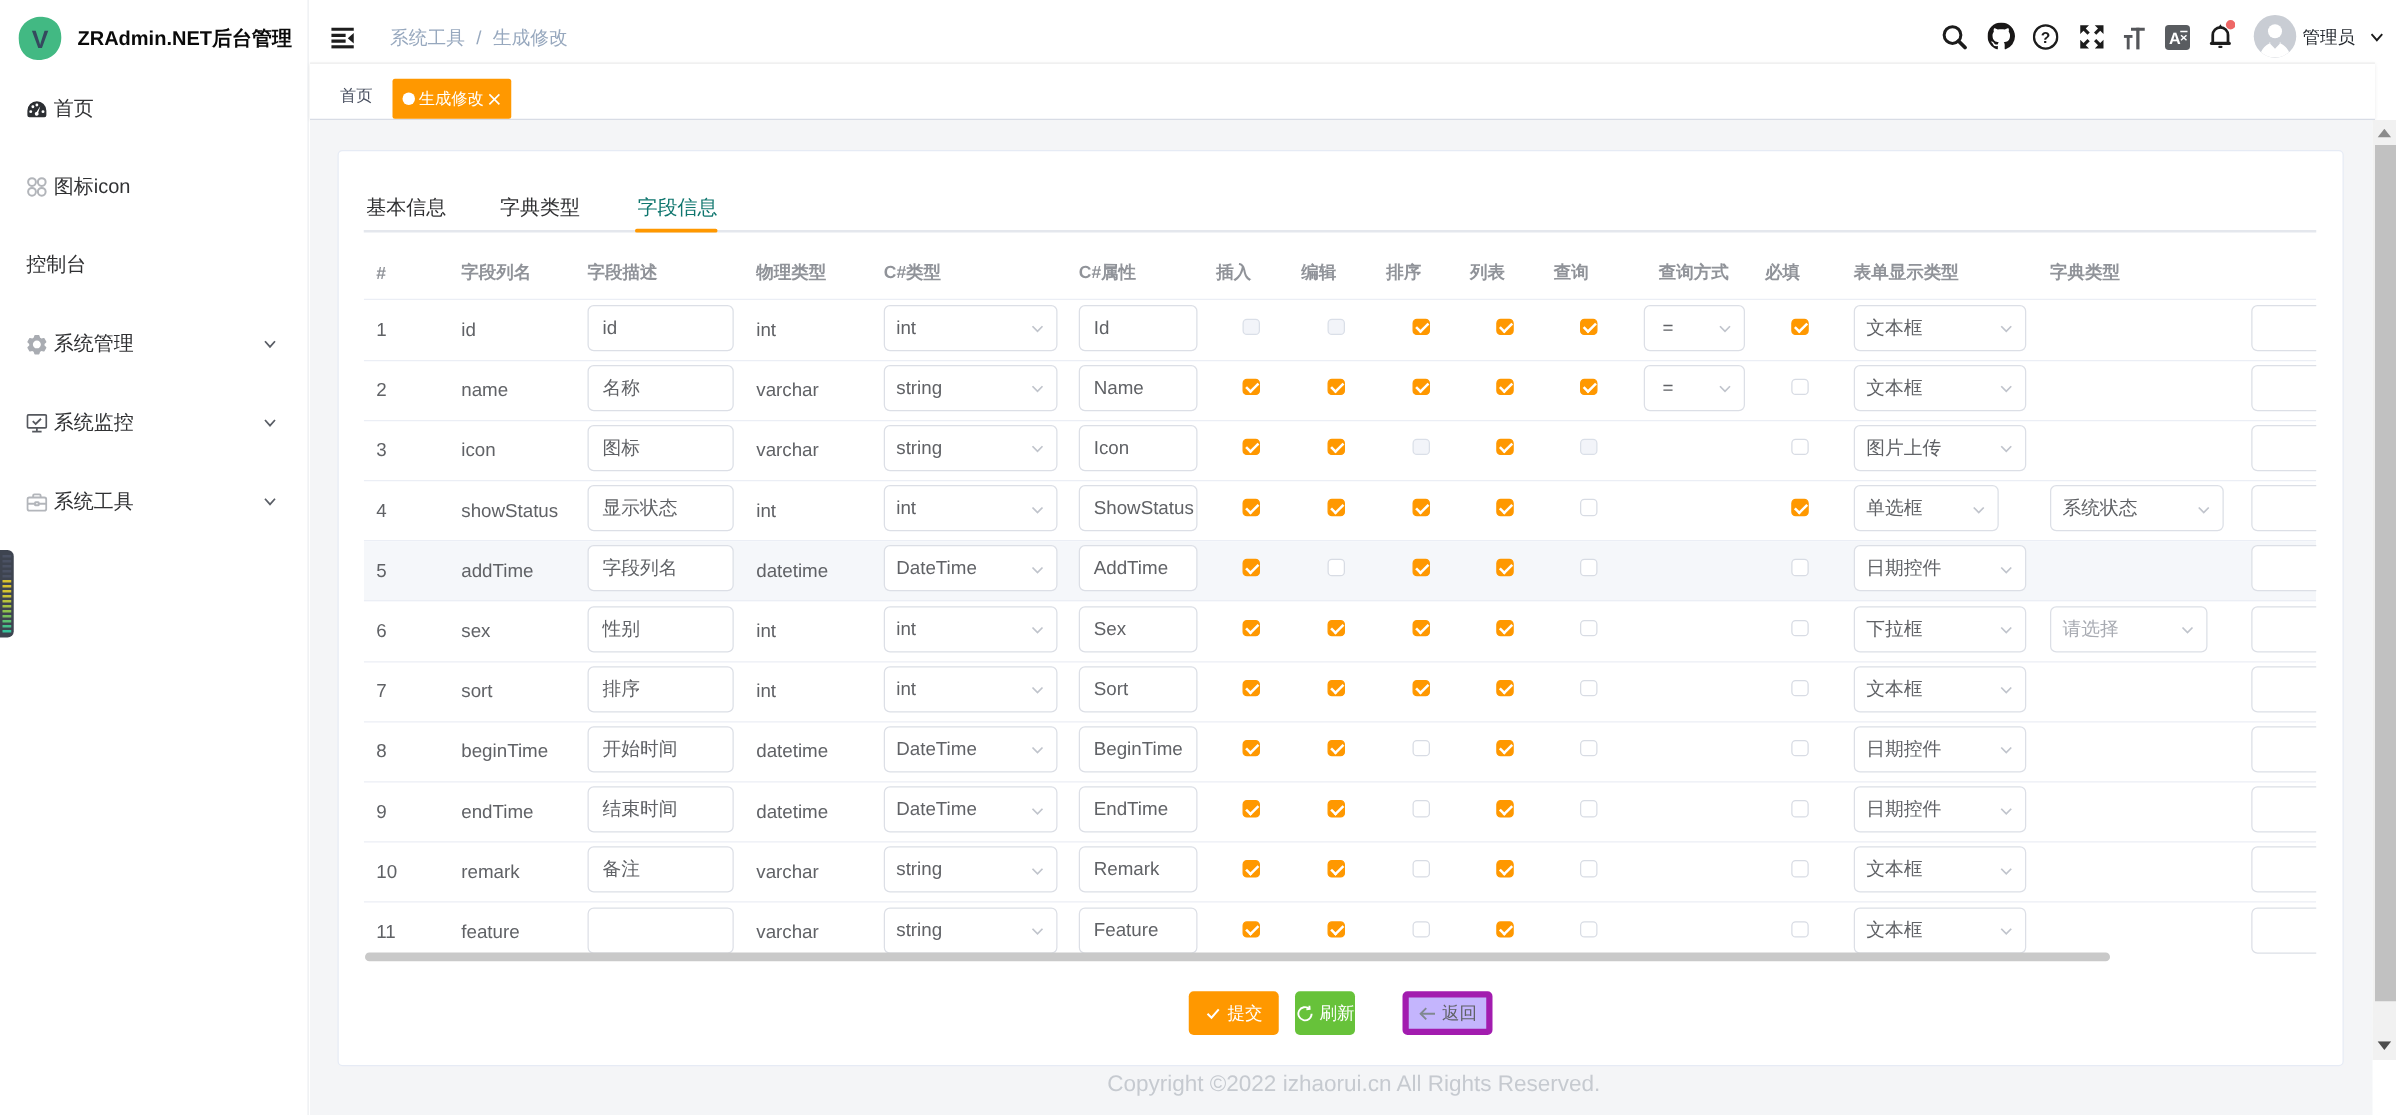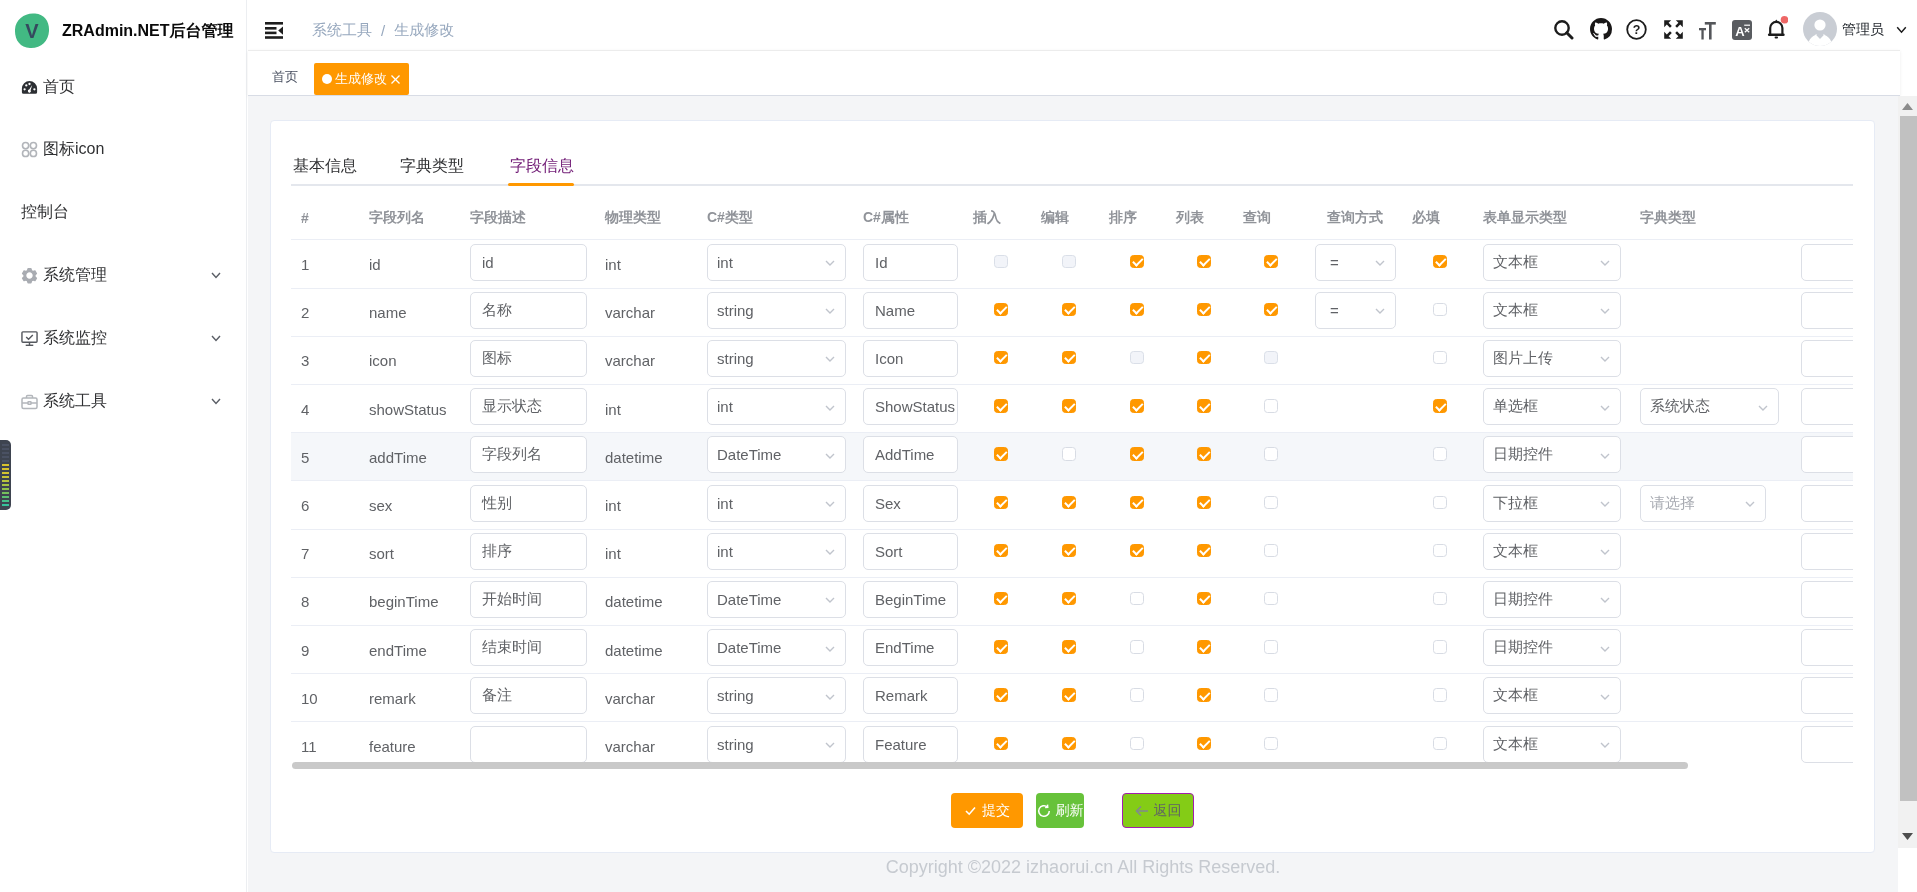--- a/index.html
+++ b/index.html
@@ -208,21 +208,21 @@
           <line x1="1.5" y1="1.5" x2="9.5" y2="9.5"></line>
           <line x1="9.5" y1="1.5" x2="1.5" y2="9.5"></line>
         </g>
       </svg>
     </div>
 </div>
 <div id="content">
 <div id="card">
 <div class="abs" style="left:22px;top:35px;font-size:16px;color:#303133;">基本信息</div>
 <div class="abs" style="left:129px;top:35px;font-size:16px;color:#303133;">字典类型</div>
-<div class="abs" style="left:239px;top:35px;font-size:16px;color:#701a75;">字段信息</div>
+<div class="abs" style="left:239px;top:35px;font-size:16px;color:#0f766e;">字段信息</div>
 <div class="abs" style="left:20px;top:63px;width:1562px;height:2px;background:#e4e7ed;"></div>
 <div class="abs" style="left:237px;top:62px;width:66px;height:3px;background:#ff9800;border-radius:2px;"></div>
 <div class="abs" style="left:20px;top:75px;width:1562px;height:574px;overflow:hidden;">
 <div class="abs" style="left:0;top:0;width:1562px;height:44px;border-bottom:1px solid #ebeef5;">
 <div class="hd" style="left:10px;">#</div>
 <div class="hd" style="left:78px;">字段列名</div>
 <div class="hd" style="left:179px;">字段描述</div>
 <div class="hd" style="left:314px;">物理类型</div>
 <div class="hd" style="left:416px;">C#类型</div>
 <div class="hd" style="left:572px;">C#属性</div>
@@ -337,21 +337,21 @@
               <polyline points="3,5 7,9 11,5" fill="none" stroke="#c0c4cc" stroke-width="1.4"></polyline>
             </svg>
           </div>
 <div class="inp" style="left:572px;top:3px;width:95px;">ShowStatus</div>
 <div class="cb c" style="left:703.25px;top:14px;"></div>
 <div class="cb c" style="left:771.25px;top:14px;"></div>
 <div class="cb c" style="left:839.25px;top:14px;"></div>
 <div class="cb c" style="left:906.25px;top:14px;"></div>
 <div class="cb" style="left:973.25px;top:14px;"></div>
 <div class="cb c" style="left:1142.25px;top:14px;"></div>
-<div class="sel" style="left:1192px;top:3px;width:138px;">
+<div class="sel" style="left:1192px;top:3px;width:116px;">
             <span class="">单选框</span>
             <svg width="14" height="14" viewBox="0 0 14 14">
               <polyline points="3,5 7,9 11,5" fill="none" stroke="#c0c4cc" stroke-width="1.4"></polyline>
             </svg>
           </div>
 <div class="sel" style="left:1349px;top:3px;width:139px;">
             <span class="">系统状态</span>
             <svg width="14" height="14" viewBox="0 0 14 14">
               <polyline points="3,5 7,9 11,5" fill="none" stroke="#c0c4cc" stroke-width="1.4"></polyline>
             </svg>
@@ -552,21 +552,21 @@
 <svg width="13" height="13" viewBox="0 0 13 13">
           <polyline points="2,7 5.2,10.2 11,3.5" fill="none" stroke="#fff" stroke-width="1.6"></polyline>
         </svg>提交</div>
 <div class="btn" style="left:765px;top:672px;width:48px;background:#67c23a;">
 <svg width="14" height="14" viewBox="0 0 14 14">
           <g fill="none" stroke="#fff" stroke-width="1.5">
             <path d="M12.3 7 a5.3 5.3 0 1 1 -1.8 -4"></path>
             <polyline points="10.5,0.6 10.7,3.2 8.1,3.4" fill="none"></polyline>
           </g>
         </svg>刷新</div>
-<div class="btn" style="left:851px;top:672px;width:72px;background:#84cc16;border:1px solid #a21caf;color:#606266;">
+<div class="btn" style="left:851px;top:672px;width:72px;background:#c4b5fd;border:5px solid #a21caf;color:#606266;">
 <svg width="14" height="12" viewBox="0 0 14 12">
           <g stroke="#808890" stroke-width="1.5" fill="none">
             <line x1="1.5" y1="6" x2="13" y2="6"></line>
             <polyline points="6,1.5 1.5,6 6,10.5"></polyline>
           </g>
         </svg>返回</div>
 </div>
 <div class="abs" style="left:10px;top:761px;width:1650px;text-align:center;font-size:18px;color:#c6cad0;">Copyright ©2022 izhaorui.cn All Rights Reserved.</div>
 </div>
 <div class="abs" style="left:1898px;top:96px;width:19px;height:752px;background:#f1f1f1;">

